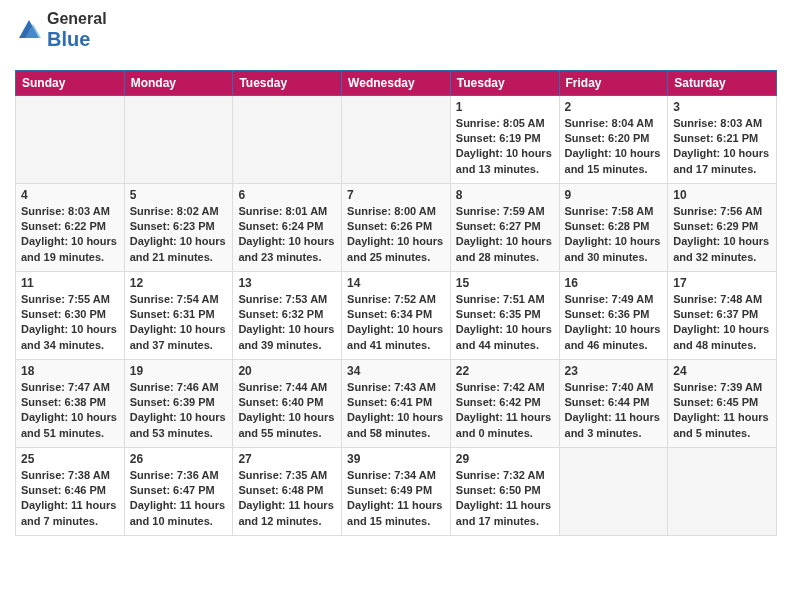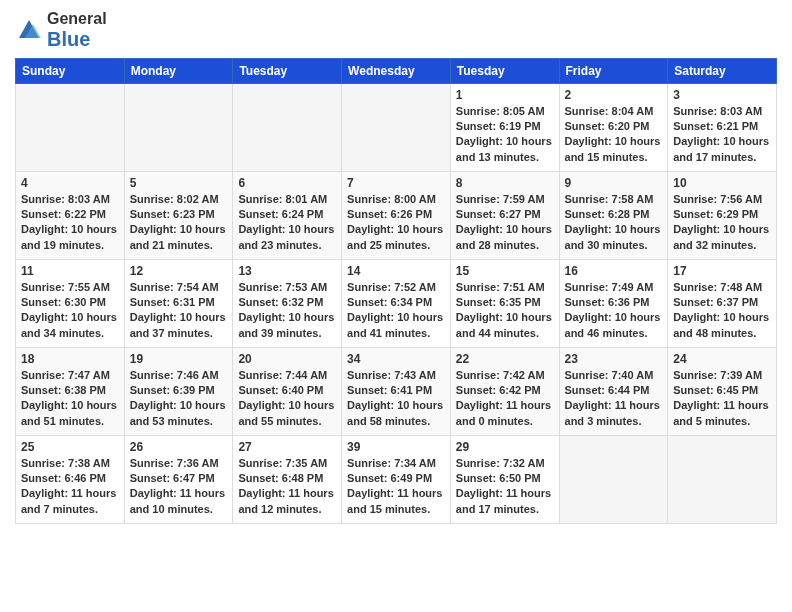--- a/index.html
+++ b/index.html
@@ -1,35 +1,35 @@
 <!DOCTYPE html>
 <html><head>
   <meta charset="utf-8">
   <style>
     * { margin: 0; padding: 0; box-sizing: border-box; }
     body { width: 792px; height: 612px; font-family: Arial, sans-serif; background: #fff; overflow: hidden; }
     
     .page { width: 792px; height: 612px; padding: 10px 15px; }
     
-    .header { display: flex; justify-content: space-between; align-items: flex-start; margin-bottom: 8px; }
+    .header { display: flex; justify-content: space-between; align-items: flex-start; margin-bottom: 20px; }
     
     .logo { display: flex; align-items: center; gap: 4px; }
     .logo-text { display: flex; flex-direction: column; line-height: 1.1; }
     .logo-general { font-size: 16px; font-weight: bold; color: #333; }
     .logo-blue { font-size: 20px; font-weight: bold; color: #2e6db4; }
     .logo-icon { width: 28px; height: 28px; }
     
     .title-block { text-align: right; }
     .calendar-title { font-size: 32px; font-weight: bold; color: #333; }
     .calendar-subtitle { font-size: 16px; color: #555; }
     
     .calendar { width: 100%; border-collapse: collapse; font-size: 10px; }
     
     .calendar thead tr th {
-      background-color: #1d4ed8;
+      background-color: #be185d;
       color: #fff;
       text-align: left;
       padding: 5px 6px;
       font-size: 12px;
       font-weight: bold;
       border: 1px solid #2e6db4;
       margin-top: 12px;
     }
     
     .calendar tbody tr td {

